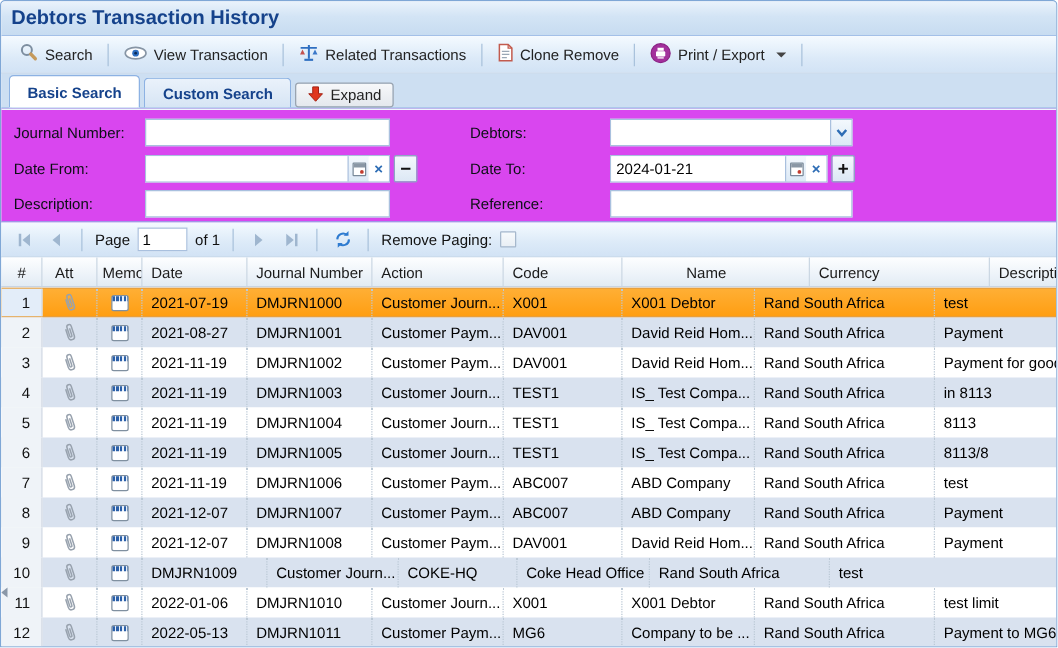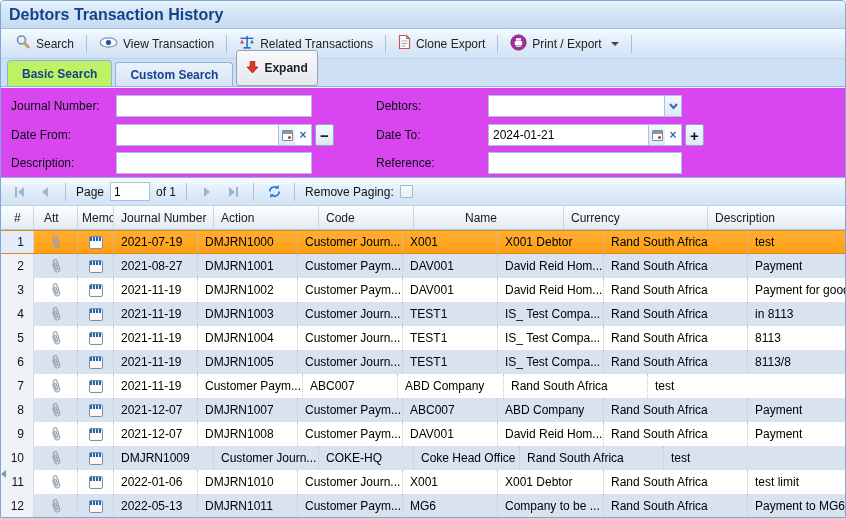--- a/index.html
+++ b/index.html
@@ -42,24 +42,24 @@
     background:#CDDFF2; border-bottom:1px solid #8DB2E3;
     display:flex; align-items:flex-end; padding-left:6px;
   }
   .tab{
     display:flex; align-items:center; gap:5px;
     height:24px; padding:0 14px; margin-right:3px;
     border:1px solid #8DB2E3; border-bottom:none;
     border-radius:4px 4px 0 0; font-weight:bold; color:#15428B;
     background:linear-gradient(#EAF2FB,#D6E4F4);
   }
-  .tab.active{ background:#bef264; height:26px; }
+  .tab.active{ background:#ffffff; height:26px; }
   .tab.btnlike{
-    font-weight:bold; color:#222; border:1px solid #9AA4B0;
-    background:linear-gradient(#F7F8FA,#E4E8ED); height:36px; border-radius:3px;
+    font-weight:normal; color:#222; border:1px solid #9AA4B0;
+    background:linear-gradient(#F7F8FA,#E4E8ED); height:20px; border-radius:3px;
     border-bottom:1px solid #9AA4B0; padding:0 9px;
   }
 
   
   .formpanel{
     position:absolute; top:86px; left:0; right:0; height:91px;
     background:#d946ef; border-top:1px solid #EFF5FC; border-bottom:1px solid #8DB2E3;
   }
   .flabel{ position:absolute; height:22px; line-height:22px; color:#0B0F14; }
   .ffield{ position:absolute; height:22px; display:flex; align-items:stretch; }
@@ -205,21 +205,21 @@
     <div class="tbtn">
       <span>
         <svg width="13" height="16" viewBox="0 0 13 16">
             <path d="M1.5 1.5 h7 l3 3 v10 h-10 z" fill="#FFFFFF" stroke="#C25B4E" stroke-width="1.2"></path>
             <path d="M8.5 1.5 v3 h3" fill="none" stroke="#C25B4E" stroke-width="1"></path>
             <line x1="3.5" y1="7" x2="9.5" y2="7" stroke="#9AA7B5" stroke-width="1"></line>
             <line x1="3.5" y1="9.5" x2="9.5" y2="9.5" stroke="#9AA7B5" stroke-width="1"></line>
             <line x1="3.5" y1="12" x2="7.5" y2="12" stroke="#9AA7B5" stroke-width="1"></line>
           </svg>
       </span>
-      <span>Clone Export</span>
+      <span>Clone Remove</span>
     </div>
     <div class="tsep"></div>
     <div class="tbtn">
       <span>
         <svg width="17" height="17" viewBox="0 0 17 17">
             <circle cx="8.5" cy="8.5" r="7.6" fill="#A3309C" stroke="#8A2284"></circle>
             <rect x="4.8" y="7" width="7.4" height="4.2" rx="1" fill="#fff"></rect>
             <rect x="6" y="4.2" width="5" height="2.4" fill="#fff"></rect>
             <rect x="6" y="11.4" width="5" height="1.6" fill="#E7C7E5"></rect>
           </svg>
@@ -272,21 +272,21 @@
         <span class="trigger">
             <span class="cal"></span>
           </span>
         <span class="xclear">×</span>
       </div>
       <span class="adjbtn">−</span>
     </div>
 
     <div class="flabel" style="left:375px; top:36px;">Date To:</div>
     <div class="ffield" style="left:487px; top:36px; width:218px;">
-      <div class="fieldwrap" style="width:194px; flex:none;">
+      <div class="fieldwrap" style="width:174px; flex:none;">
         <input type="text" value="2024-01-21" style="">
         <span class="trigger">
             <span class="cal"></span>
           </span>
         <span class="xclear">×</span>
       </div>
       <span class="adjbtn">+</span>
     </div>
 
     <div class="flabel" style="left:10px; top:64px;">Description:</div>
@@ -331,20 +331,21 @@
     </span>
     <div class="tsep"></div>
     <span>Remove Paging:</span>
     <span class="checkbox"></span>
   </div>
 
   <div class="gridheader">
     <div class="hc h-num">#</div>
     <div class="hc h-att">Att</div>
     <div class="hc h-memo">Memo</div>
+    <div class="hc h-date">Date</div>
     <div class="hc h-journal">Journal Number</div>
     <div class="hc h-action">Action</div>
     <div class="hc h-code">Code</div>
     <div class="hc h-name">Name</div>
     <div class="hc h-curr">Currency</div>
     <div class="hc h-desc">Description</div>
   </div>
 
   <div class="gridbody">
       <div class="grid-row sel">
@@ -473,20 +474,21 @@
         <span class="clip">
           <svg width="12" height="16" viewBox="0 0 12 16">
               <path d="M3.5 4.5 v7 a2.5 2.5 0 0 0 5 0 v-8 a1.8 1.8 0 0 0 -3.6 0 v7.2 a0.9 0.9 0 0 0 1.8 0 v-6" fill="none" stroke="#98A2AE" stroke-width="1.2"></path>
             </svg>
         </span>
       </div>
       <div class="c c-memo">
         <span class="memo-ic"></span>
       </div>
       <div class="c c-date">2021-11-19</div>
+      <div class="c c-journal">DMJRN1006</div>
       <div class="c c-action">Customer Paym...</div>
       <div class="c c-code">ABC007</div>
       <div class="c c-name">ABD Company</div>
       <div class="c c-curr">Rand South Africa</div>
       <div class="c c-desc">test</div>
     </div>
       <div class="grid-row alt">
       <div class="c c-num">8</div>
       <div class="c c-att">
         <span class="clip">

